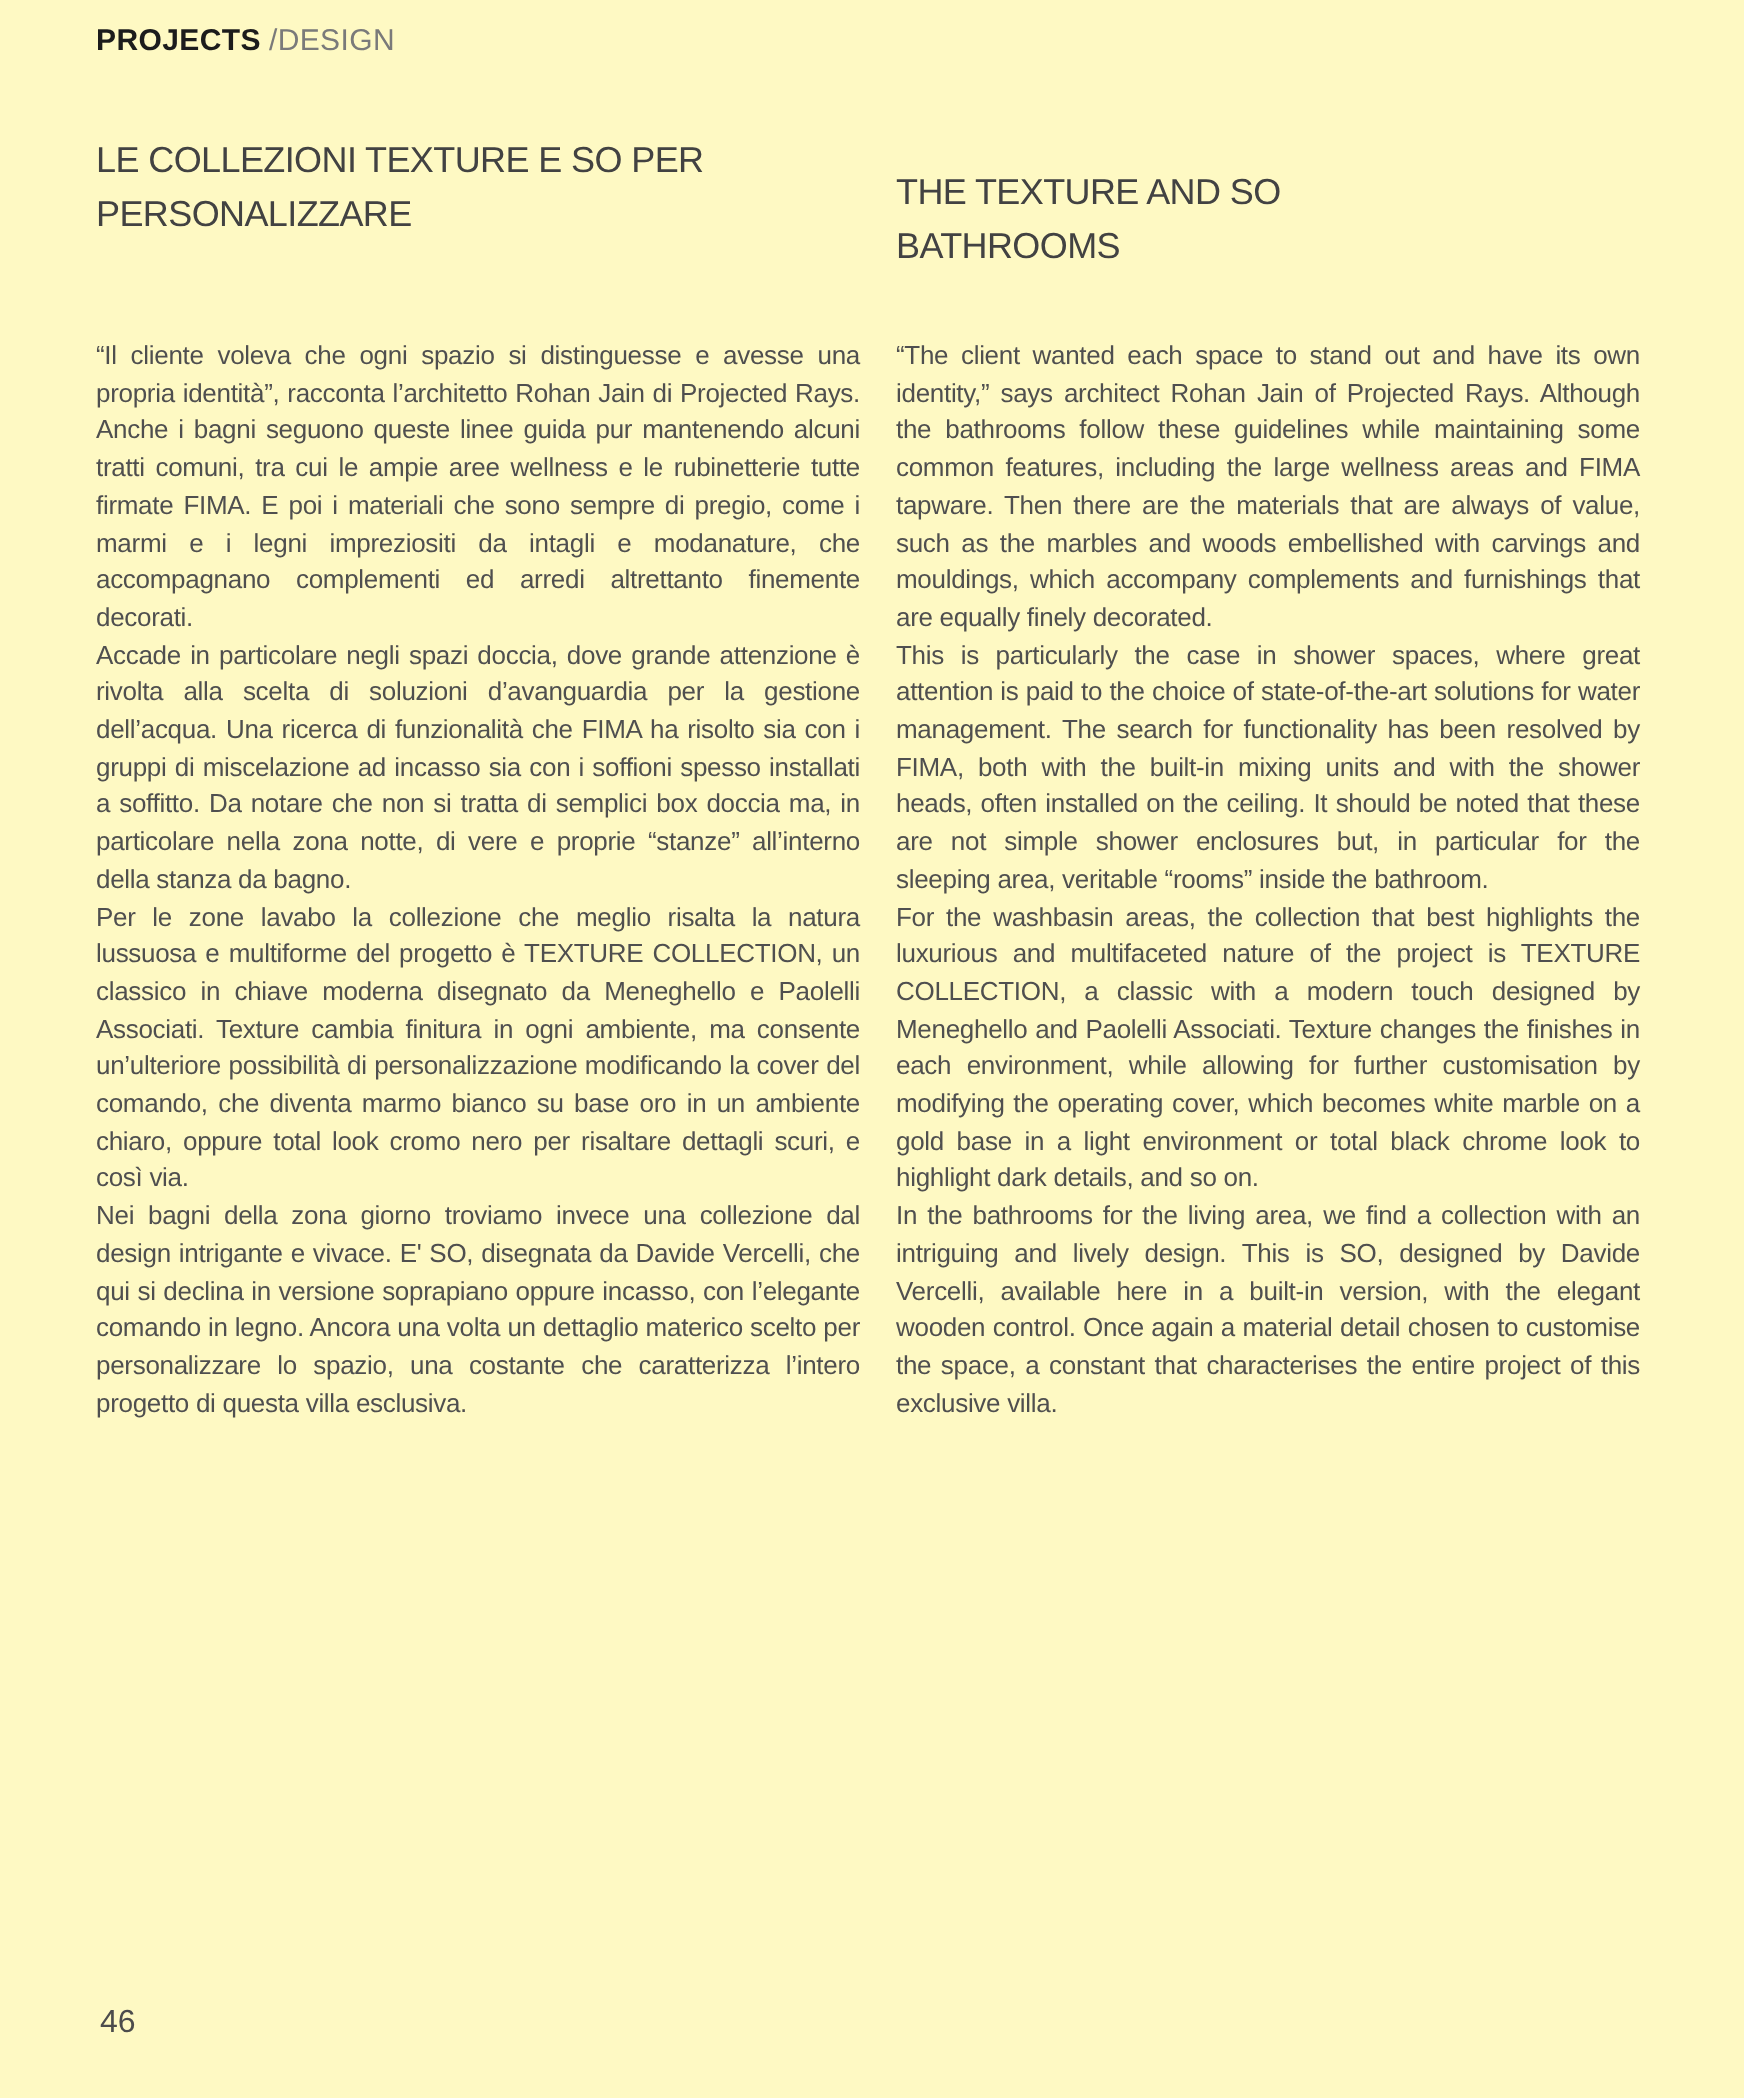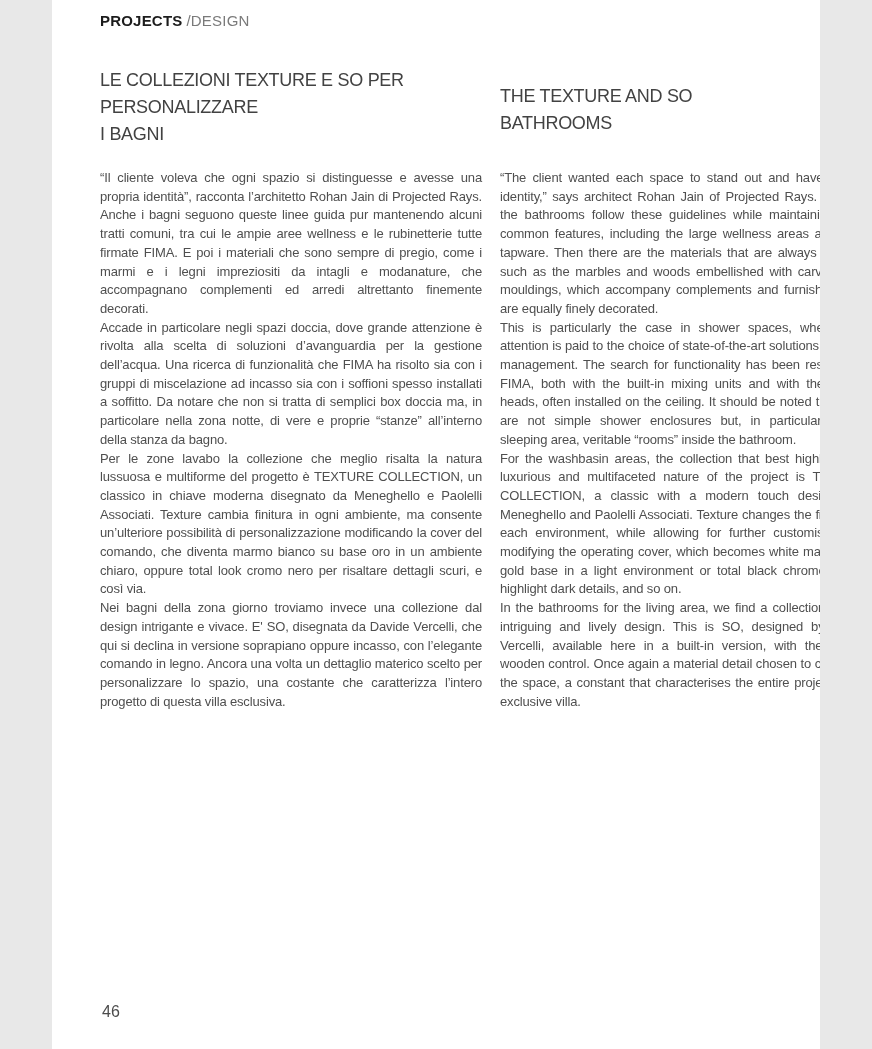--- a/index.html
+++ b/index.html
@@ -2,23 +2,23 @@
 <html><head>
 <meta charset="utf-8">
 <style>
   html, body {
     margin: 0;
     padding: 0;
     background: #e8e8e8;
   }
   .page {
     position: relative;
-    width: 768px;
+    width: 872px;
     height: 1049px;
-    background: #ffffff;
+    background: #fef9c3;
     font-family: "Liberation Sans", sans-serif;
     overflow: hidden;
     margin: 0 auto;
   }
   .running-head {
     position: absolute;
     left: 48px;
     top: 12px;
     font-size: 15px;
     letter-spacing: 0.2px;
@@ -73,21 +73,20 @@
 
 <div class="page">
 
   <div class="running-head">
     <span class="section">PROJECTS</span><span class="sub">/DESIGN</span>
   </div>
 
   <div class="title title-left">
       <div class="title-line">LE COLLEZIONI TEXTURE E SO PER</div>
       <div class="title-line">PERSONALIZZARE</div>
-      <div class="title-line">I BAGNI</div>
     </div>
 
   <div class="title title-right">
       <div class="title-line">THE TEXTURE AND SO</div>
       <div class="title-line">BATHROOMS</div>
     </div>
 
   <div class="body-col body-left">
       <p class="para">“Il cliente voleva che ogni spazio si distinguesse e avesse una propria identità”, racconta l’architetto Rohan Jain di Projected Rays. Anche i bagni seguono queste linee guida pur mantenendo alcuni tratti comuni, tra cui le ampie aree wellness e le rubinetterie tutte firmate FIMA. E poi i materiali che sono sempre di pregio, come i marmi e i legni impreziositi da intagli e modanature, che accompagnano complementi ed arredi altrettanto finemente decorati.</p>
       <p class="para">Accade in particolare negli spazi doccia, dove grande attenzione è rivolta alla scelta di soluzioni d’avanguardia per la gestione dell’acqua. Una ricerca di funzionalità che FIMA ha risolto sia con i gruppi di miscelazione ad incasso sia con i soffioni spesso installati a soffitto. Da notare che non si tratta di semplici box doccia ma, in particolare nella zona notte, di vere e proprie “stanze” all’interno della stanza da bagno.</p>

